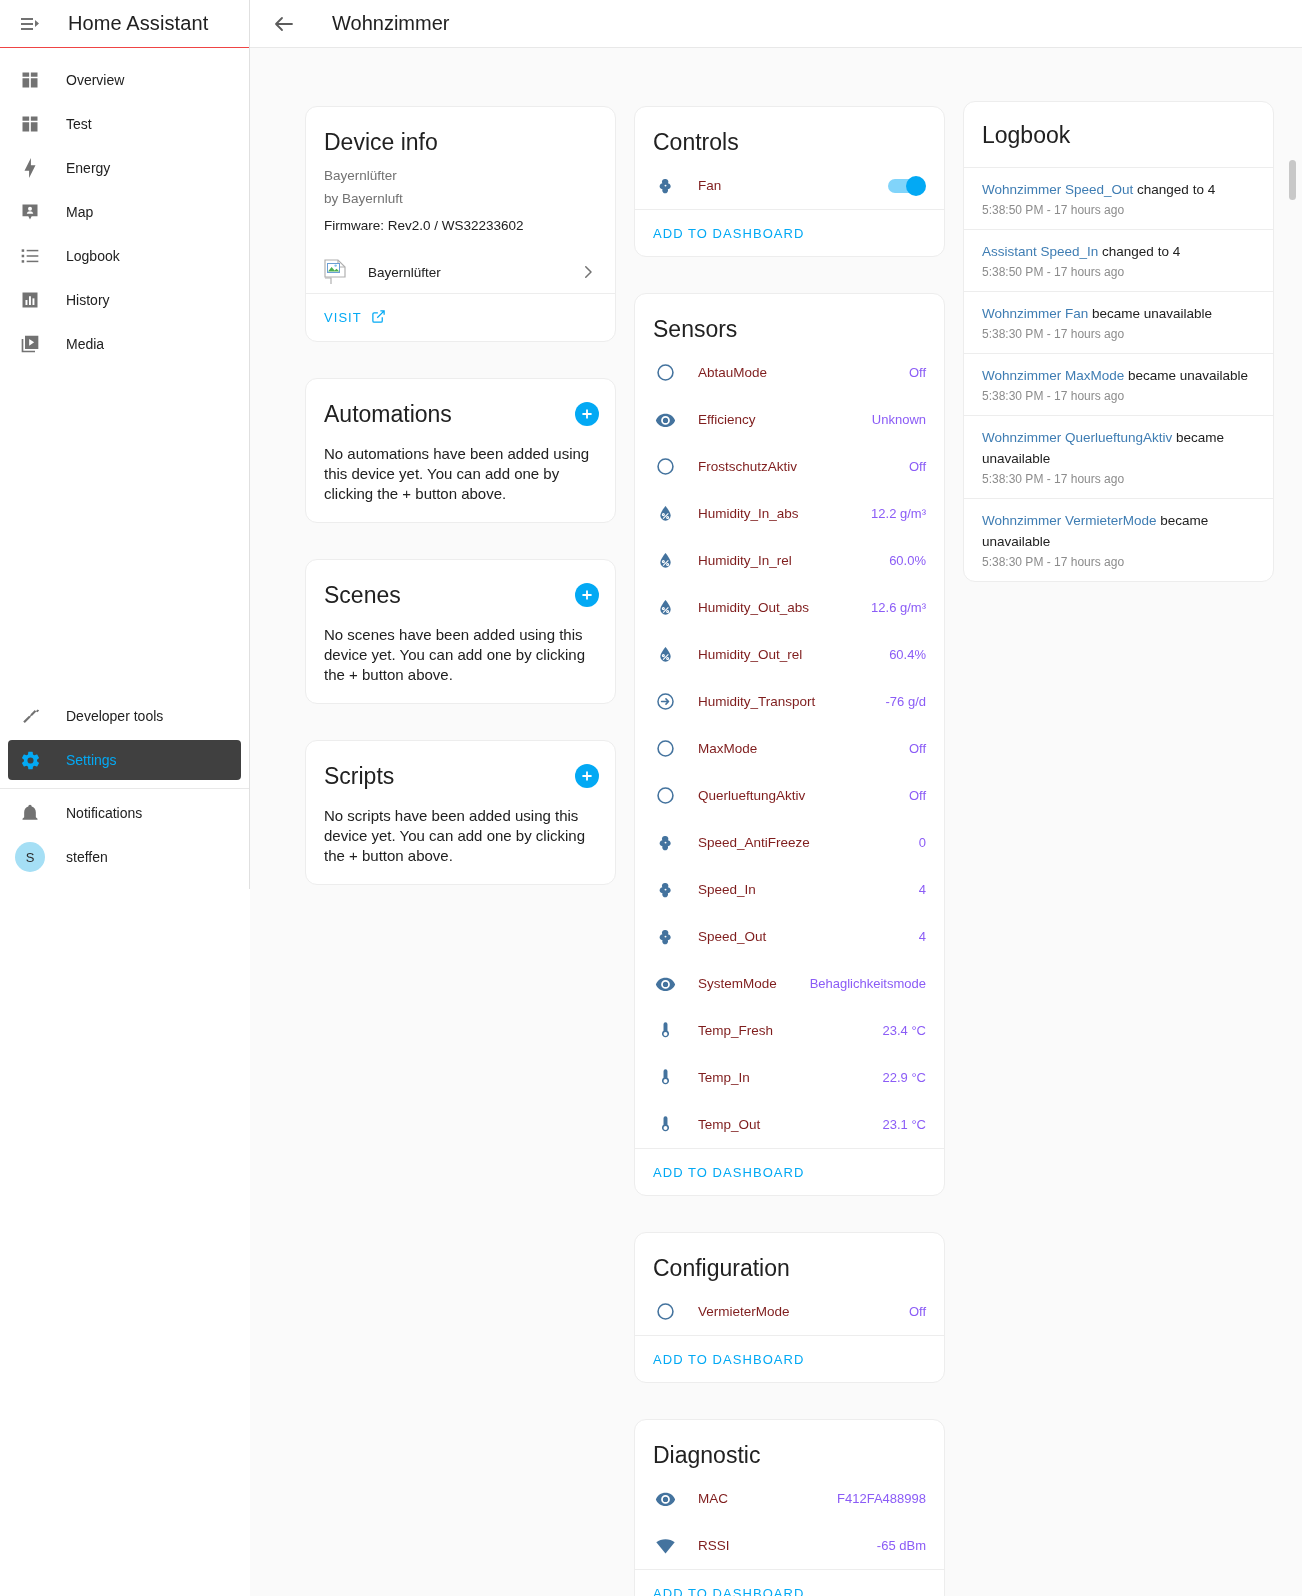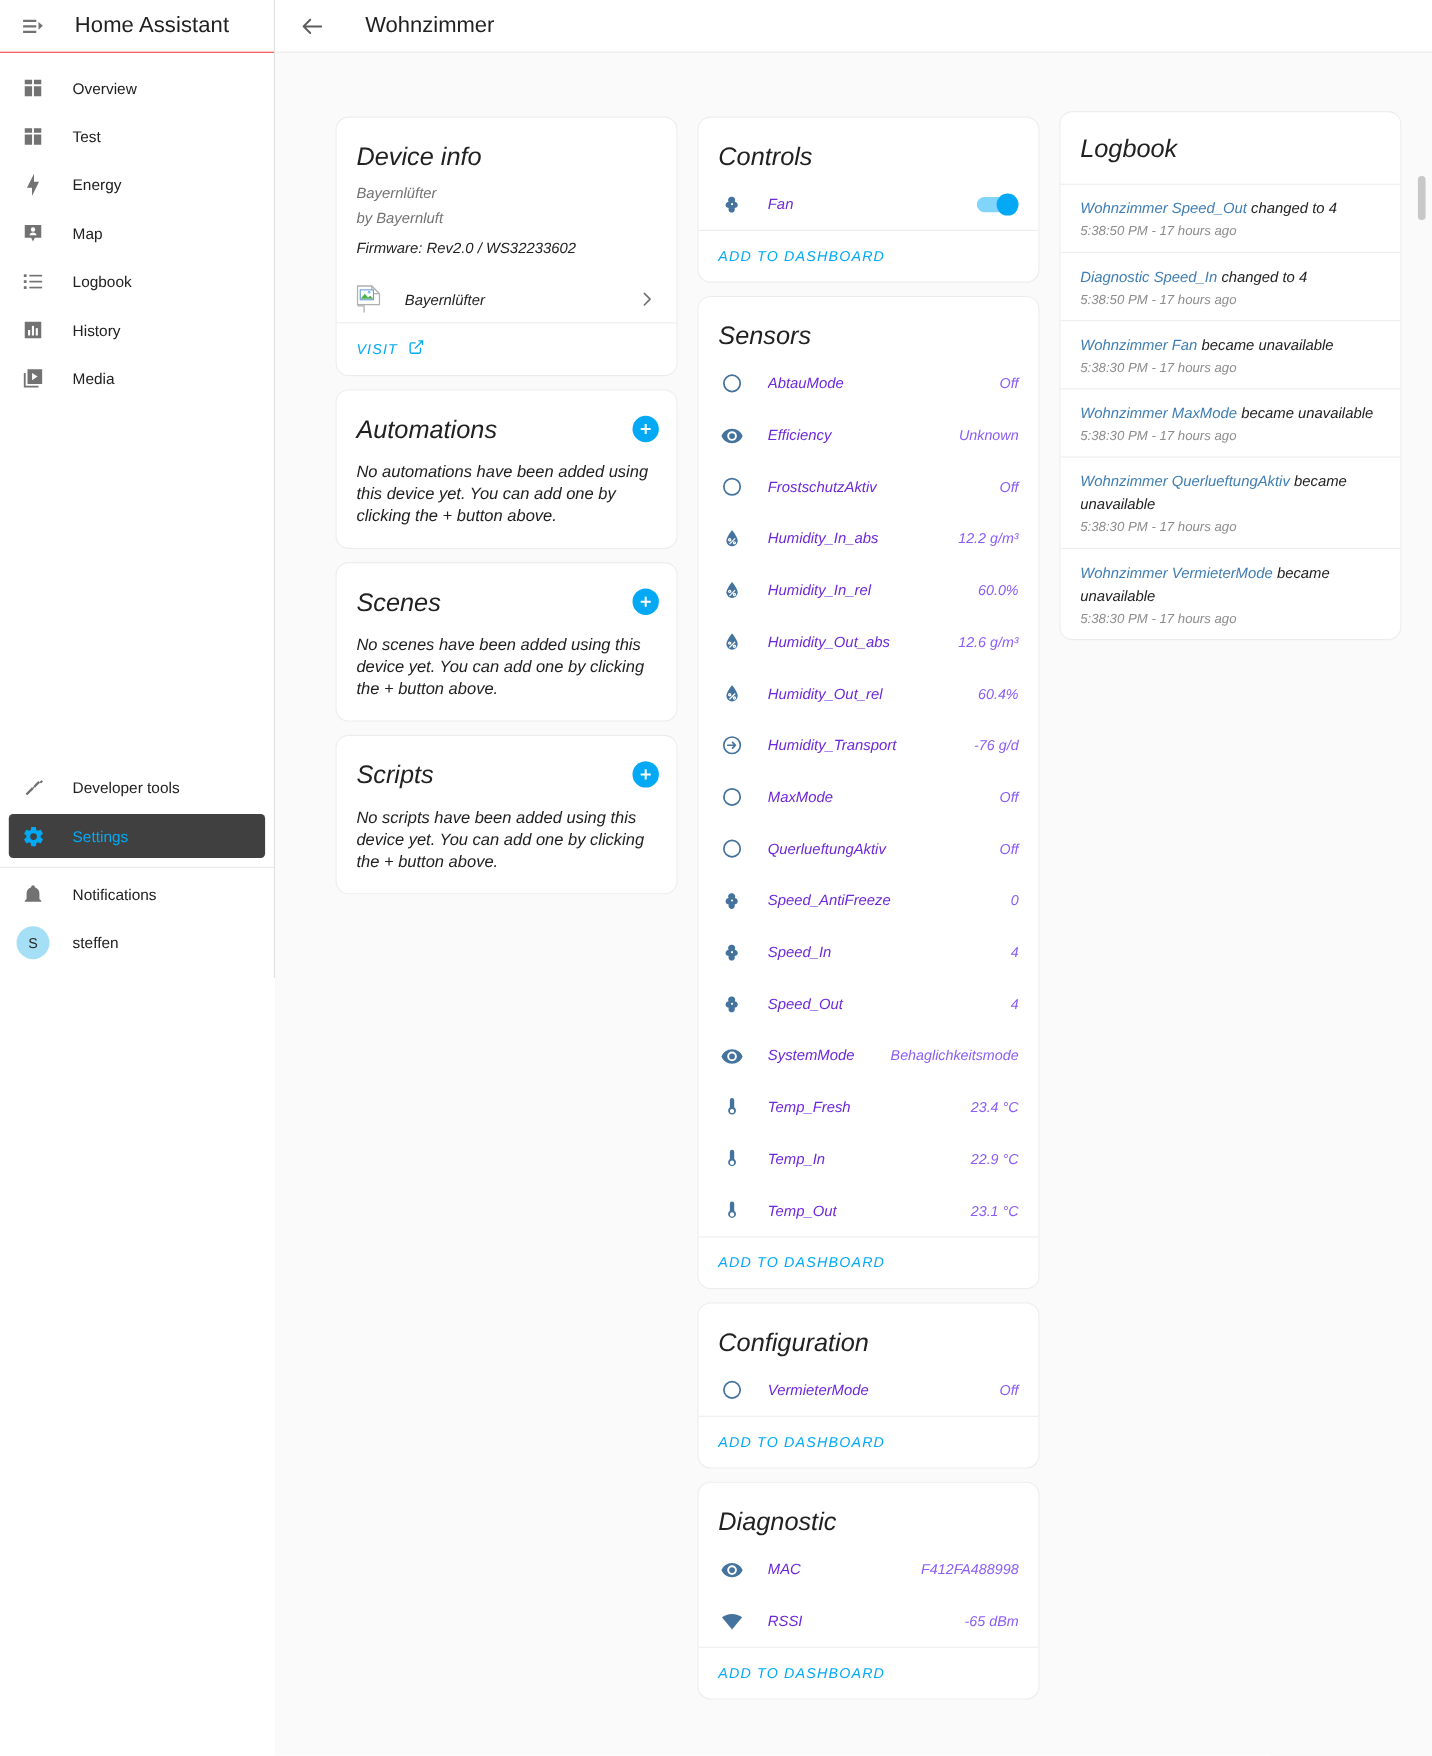--- a/index.html
+++ b/index.html
@@ -81,21 +81,21 @@
   }
   .page-title { font-size: 20px; margin-left: 28px; color: #212121; }
 
   .content {
     flex: 1; background: #fafafa;
     padding: 58px 0 0 0;
     display: flex; align-items: flex-start;
     gap: 18px; padding-left: 55px;
     position: relative;
   }
-  .col { display: flex; flex-direction: column; gap: 12px; font-style: italic; }
+  .col { display: flex; flex-direction: column; gap: 36px; }
   .col-1 { width: 311px; }
   .col-2 { width: 311px; }
   .col-3 { width: 311px; margin-top: -5px; }
 
   .card {
     background: #ffffff;
     border: 1px solid #ededed;
     border-radius: 12px;
     overflow: hidden;
   }
@@ -141,21 +141,21 @@
   
   .ent-row {
     display: flex; align-items: center;
     height: 47px; padding: 0 18px; cursor: pointer;
   }
   .ent-icon {
     width: 24px; height: 24px; flex: none; color: #44739e;
     display: flex; align-items: center; justify-content: center;
   }
   .ent-name {
-    font-size: 13.5px; margin-left: 21px; color: #6d28d9;
+    font-size: 13.5px; margin-left: 21px; color: #7f1d1d;
     flex: 1; white-space: nowrap; overflow: hidden;
   }
   .ent-val { font-size: 13px; color: #8b5cf6; text-align: right; white-space: nowrap; }
 
   
   .toggle { width: 38px; height: 20px; position: relative; flex: none; cursor: pointer; }
   .toggle .track {
     position: absolute; left: 0; top: 3px;
     width: 34px; height: 14px; border-radius: 7px; background: #81d4fa;
   }
@@ -659,21 +659,21 @@
         <div class="card">
           <div class="logbook-head">Logbook</div>
           <div>
 
             <div class="lb-item">
               <div class="lb-msg"><span class="lb-ent">Wohnzimmer Speed_Out</span><span> changed to 4</span></div>
               <div class="lb-time">5:38:50 PM - 17 hours ago</div>
             </div>
 
             <div class="lb-item">
-              <div class="lb-msg"><span class="lb-ent">Diagnostic Speed_In</span><span> changed to 4</span></div>
+              <div class="lb-msg"><span class="lb-ent">Assistant Speed_In</span><span> changed to 4</span></div>
               <div class="lb-time">5:38:50 PM - 17 hours ago</div>
             </div>
 
             <div class="lb-item">
               <div class="lb-msg"><span class="lb-ent">Wohnzimmer Fan</span><span> became unavailable</span></div>
               <div class="lb-time">5:38:30 PM - 17 hours ago</div>
             </div>
 
             <div class="lb-item">
               <div class="lb-msg"><span class="lb-ent">Wohnzimmer MaxMode</span><span> became unavailable</span></div>

